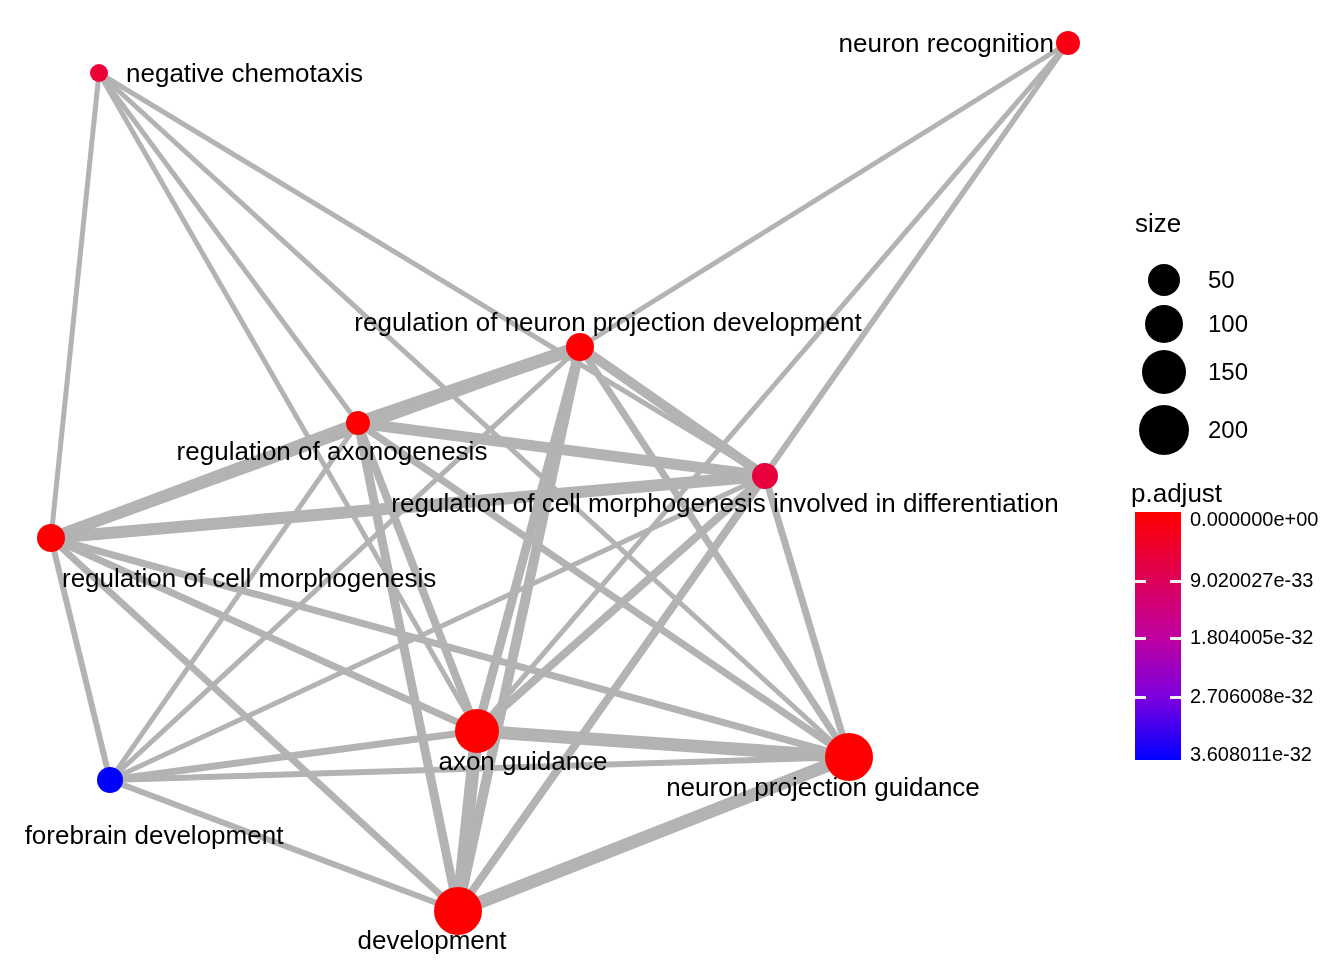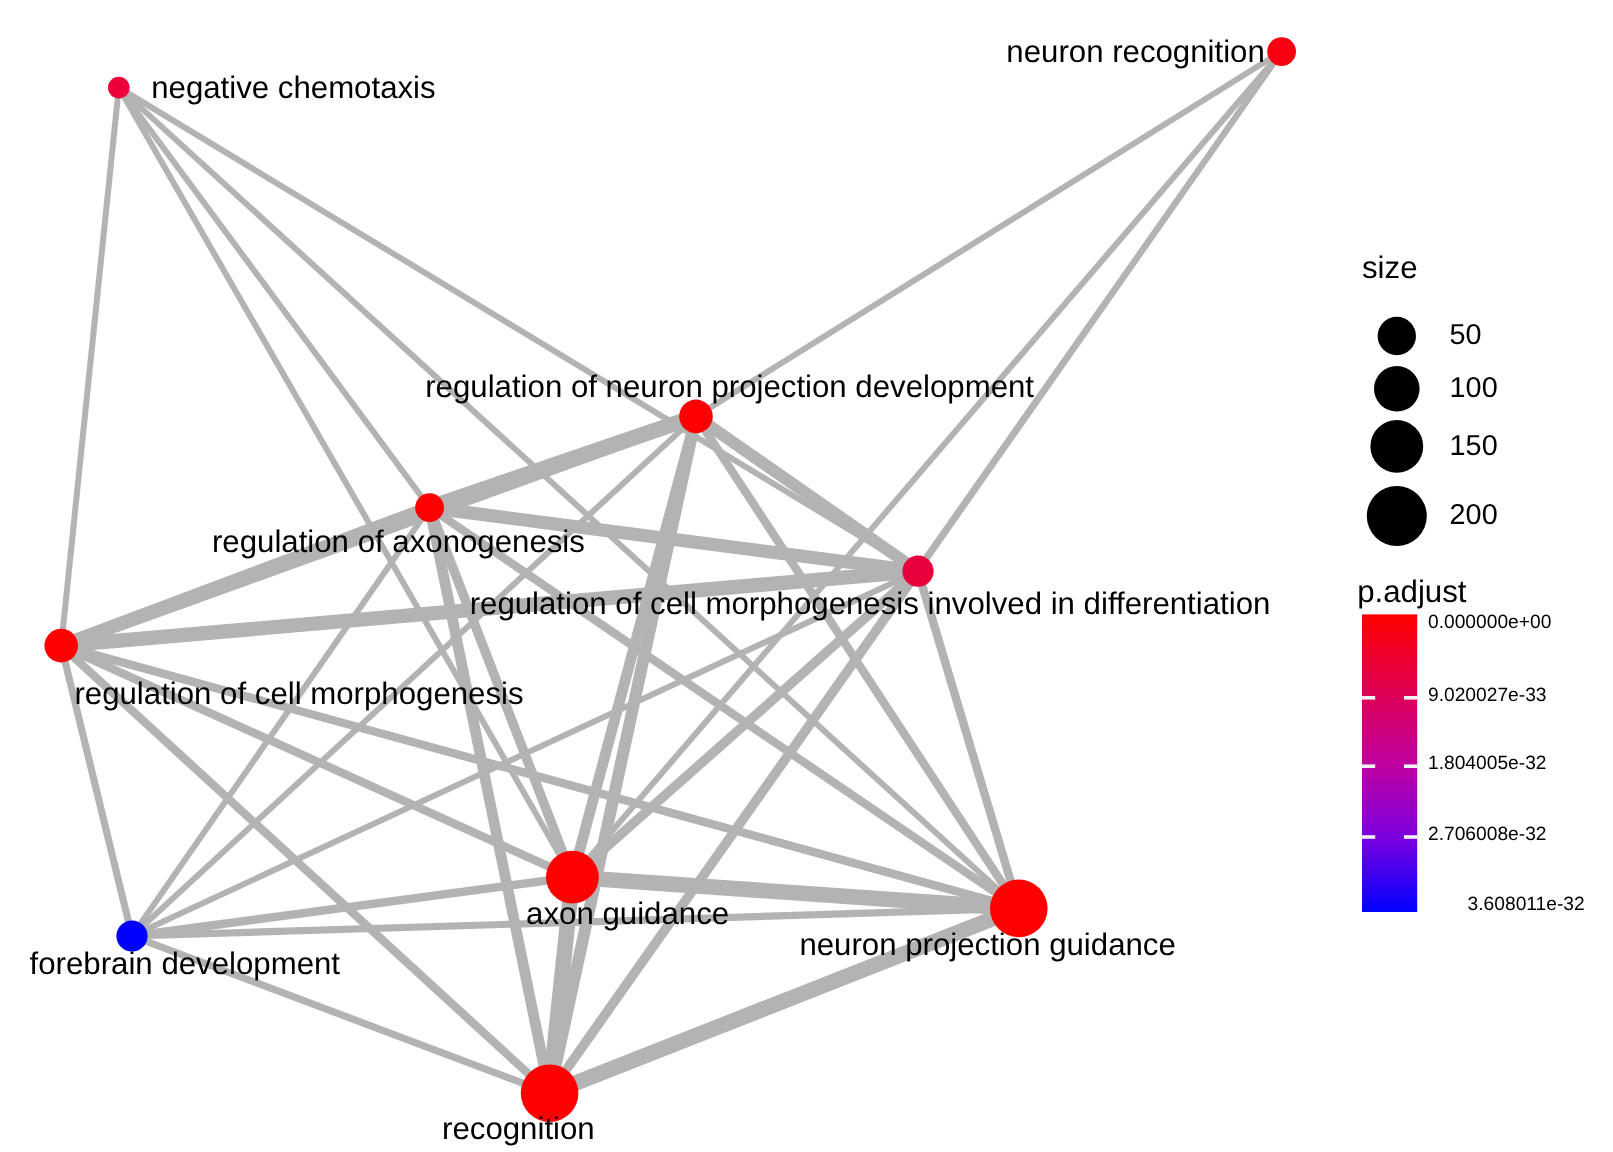--- a/index.html
+++ b/index.html
@@ -73,21 +73,21 @@
     height: 3px;
     background: #f2f2f2;
   }
   .cb-tick.left { left: 7px; width: 11px; }
   .cb-tick.right { left: 42px; width: 11px; }
   .cb-label {
     position: absolute;
     left: 62px;
     transform: translateY(-50%);
     font-family: "Liberation Sans", sans-serif;
-    font-size: 16px;
+    font-size: 20px;
     color: #000000;
     white-space: nowrap;
   }
 </style>
 </head>
 <body>
 
 <div id="root">
 
   <svg id="netsvg" viewBox="0 0 1344 960" xmlns="http://www.w3.org/2000/svg">
@@ -144,24 +144,24 @@
       </g>
   </svg>
 
   <div id="label-layer">
       <div class="node-label" style="top: 60px; left: 126px;">negative chemotaxis</div>
       <div class="node-label" style="top: 30px; left: 1054px; transform: translateX(-100%);">neuron recognition</div>
       <div class="node-label" style="top: 309px; left: 608px; transform: translateX(-50%);">regulation of neuron projection development</div>
       <div class="node-label" style="top: 438px; left: 332px; transform: translateX(-50%);">regulation of axonogenesis</div>
       <div class="node-label" style="top: 490px; left: 725px; transform: translateX(-50%);">regulation of cell morphogenesis involved in differentiation</div>
       <div class="node-label" style="top: 533px; left: 62px; margin-top: 32px;">regulation of cell morphogenesis</div>
-      <div class="node-label" style="top: 790px; left: 154px; transform: translateX(-50%);">forebrain development</div>
+      <div class="node-label" style="top: 822px; left: 154px; transform: translateX(-50%);">forebrain development</div>
       <div class="node-label" style="top: 748px; left: 523px; transform: translateX(-50%);">axon guidance</div>
       <div class="node-label" style="top: 774px; left: 823px; transform: translateX(-50%);">neuron projection guidance</div>
-      <div class="node-label" style="top: 927px; left: 432px; transform: translateX(-50%);">recognition</div>
+      <div class="node-label" style="top: 927px; left: 432px; transform: translateX(-50%);">development</div>
     </div>
 
   <div class="legend">
 
     <div class="legend-title" style="left:7px; top:208px;">size</div>
 
     <div id="size-legend-items">
         <div class="size-swatch" style="width: 32px; height: 32px; top: 280px;"></div>
         <div class="size-label" style="top: 280px;">50</div>
         <div class="size-swatch" style="width: 38px; height: 38px; top: 324px;"></div>
@@ -182,18 +182,18 @@
         <div class="cb-tick left" style="top: 637px;"></div>
         <div class="cb-tick right" style="top: 637px;"></div>
         <div class="cb-tick left" style="top: 696px;"></div>
         <div class="cb-tick right" style="top: 696px;"></div>
       </div>
     <div id="cb-labels">
         <div class="cb-label" style="top: 519px;">0.000000e+00</div>
         <div class="cb-label" style="top: 580px;">9.020027e-33</div>
         <div class="cb-label" style="top: 637px; text-align: right;">1.804005e-32</div>
         <div class="cb-label" style="top: 696px;">2.706008e-32</div>
-        <div class="cb-label" style="top: 754px; margin-left: 33px;">3.608011e-32</div>
+        <div class="cb-label" style="top: 754px;">3.608011e-32</div>
       </div>
 
   </div>
 
 </div>
 
 </body></html>

